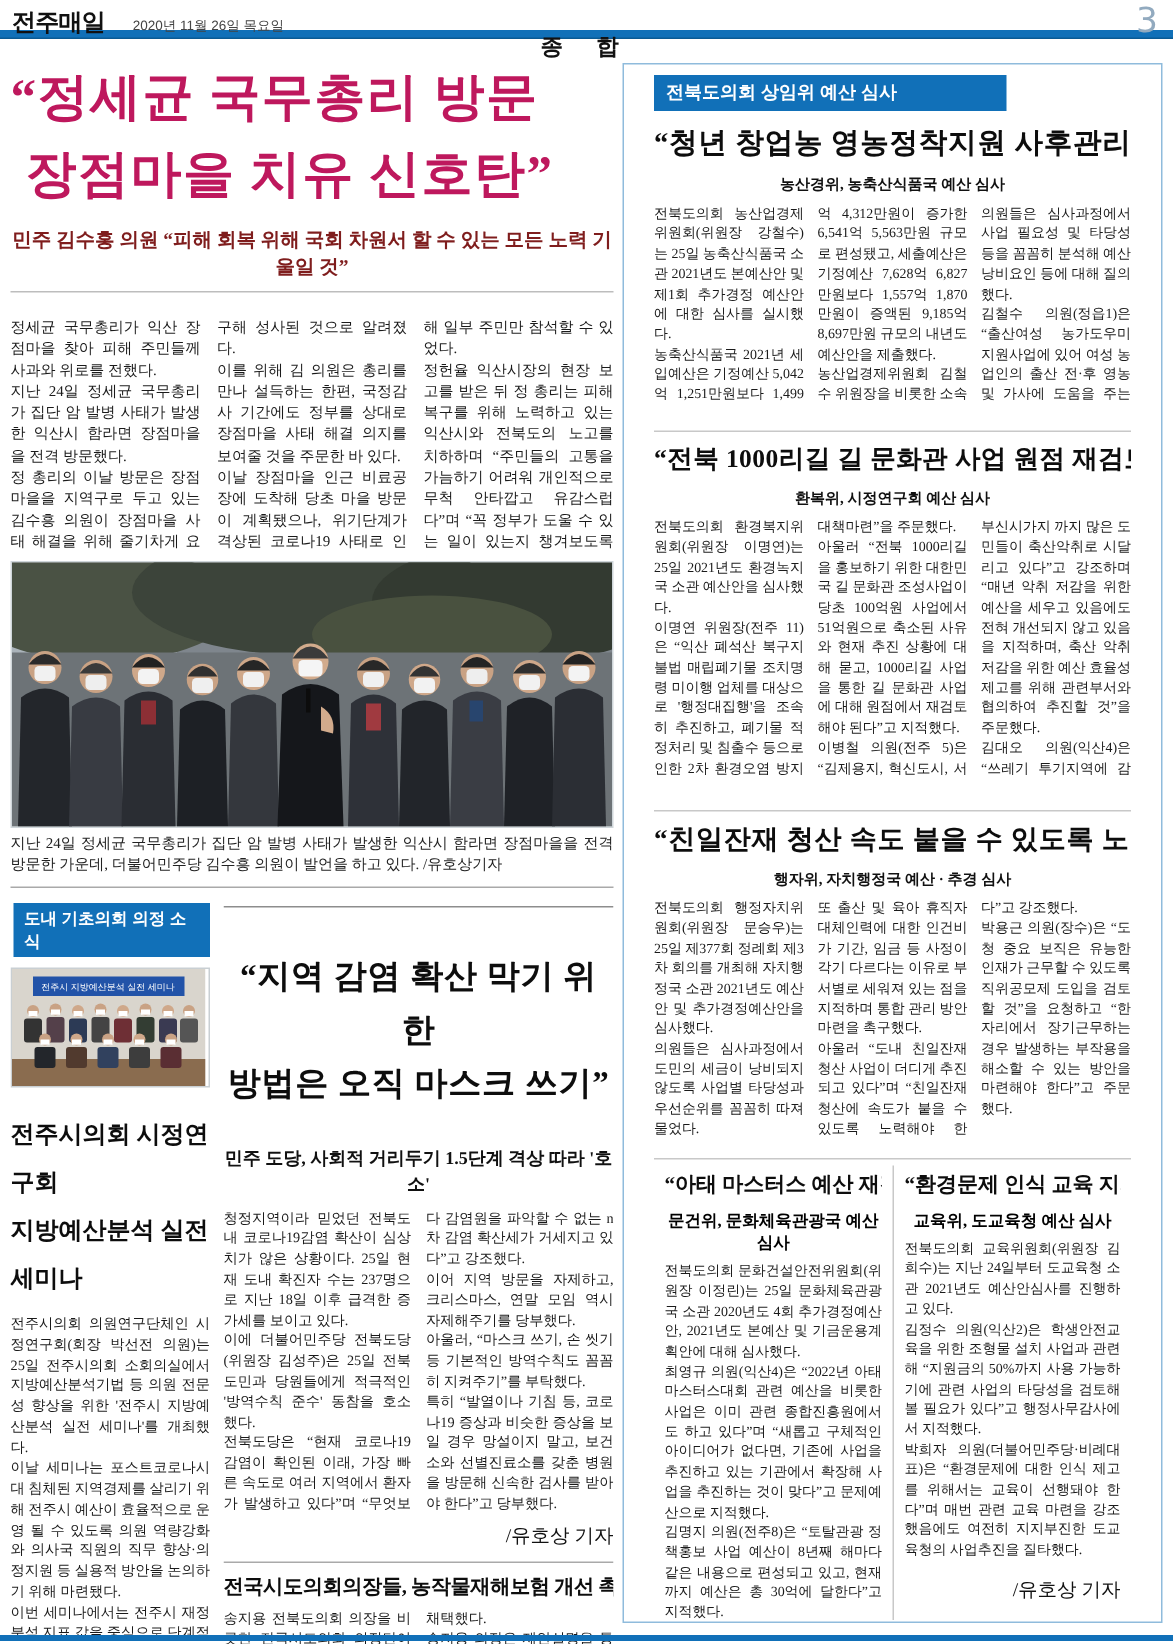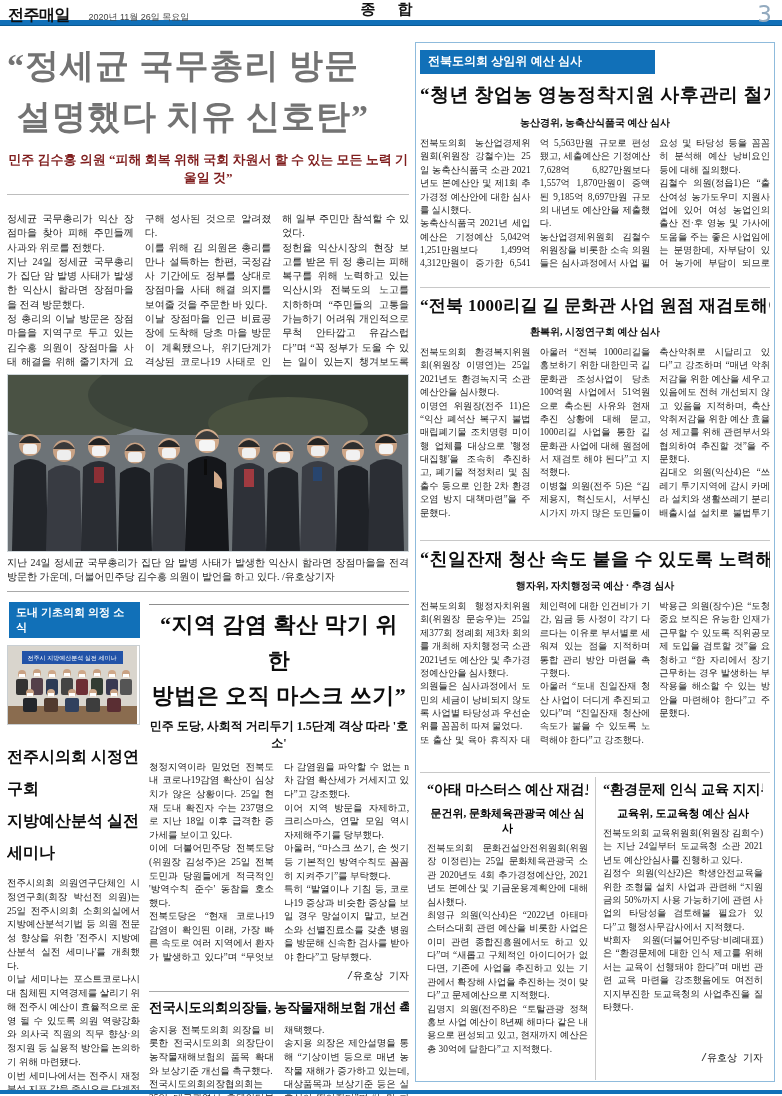--- a/index.html
+++ b/index.html
@@ -3,56 +3,56 @@
 <meta charset="utf-8">
 <style>
   * { margin:0; padding:0; box-sizing:border-box; }
   body { background:#e8e8e8; font-family:"Liberation Serif", serif; }
   .page { position:relative; width:782px; height:1096px; margin:0 auto; background:#ffffff; overflow:hidden; }
 
   
   .masthead { position:relative; height:20px; padding:5px 8px 0 8px; font-family:"Liberation Sans", sans-serif; }
   .brand { display:inline-block; font-size:16px; font-weight:bold; color:#111; letter-spacing:-0.5px; }
   .mast-date { display:inline-block; font-size:9px; color:#444; margin-left:14px; }
-  .mast-section { position:absolute; left:50%; top:0; transform:translateX(-50%); font-size:15px; font-weight:bold; letter-spacing:9px; color:#111; }
+  .mast-section { position:absolute; left:50%; top:22px; transform:translateX(-50%); font-size:15px; font-weight:bold; letter-spacing:9px; color:#111; }
   .mast-page { position:absolute; right:10px; top:1px; font-size:23px; color:#92aabf; font-family:"DejaVu Sans", sans-serif; }
   .blue-band { height:6px; background:#1170b8; border-bottom:1px solid #0a5a94; }
   .bottom-band { position:absolute; left:0; bottom:2px; width:100%; height:4px; background:#1170b8; }
 
   
   .content { display:flex; padding:0 7px; gap:6px; }
   .left-region { width:402px; }
-  .right-box { width:360px; margin-top:16px; border:1px solid #8fbbdc; padding:7px 4px; height:1040px; overflow:hidden; background:#fff; }
-
-  
-  .main-headline { margin-top:14px; font-size:34px; font-weight:800; line-height:1.5; letter-spacing:1px; color:#737373; text-align:left; }
+  .right-box { width:360px; margin-top:16px; border:1px solid #8fbbdc; padding:7px 20px; height:1040px; overflow:hidden; background:#fff; }
+
+  
+  .main-headline { margin-top:14px; font-size:34px; font-weight:800; line-height:1.5; letter-spacing:1px; color:#be185d; text-align:left; }
   .main-subhead { margin-top:9px; text-align:center; font-size:13px; font-weight:bold; color:#7f1d1d; }
   .thin-rule { border:none; border-top:1px solid #bdbdbd; margin:7px 0 6px 0; }
   .body-text { font-size:10px; line-height:1.43; text-align:justify; color:#1a1a1a; white-space:pre-line;margin-top:17px; }
   .main-body { column-count:3; column-gap:11px; height:158px; overflow:hidden; }
   .photo-frame { margin-top:4px; border:1px solid #cfd6da; }
   .photo-frame svg { display:block; }
   .caption { margin-top:4px; font-size:10px; line-height:1.35; text-align:justify; color:#222; }
   .credit { font-weight:normal; white-space:nowrap; }
   .left-divider { border:none; border-top:1px solid #a9a9a9; margin:8px 0 6px 0; }
 
   
   .bottom-left { display:flex; gap:9px; height:520px; overflow:hidden; }
   .rail { width:133px; overflow:hidden; }
   .rail-badge { display:inline-block; background:#1170b8; color:#fff; font-family:"Liberation Sans", sans-serif; font-size:11px; font-weight:bold; padding:3px 7px; margin:4px 0 7px 2px; }
   .rail-photo { border:1px solid #c9cfd3; }
   .rail-photo svg { display:block; }
   .rail-title { margin-top:16px; font-size:16px; font-weight:bold; line-height:2.0; white-space:pre-line; color:#0d0d0d; }
   .rail-body { margin-top:8px; font-size:9.5px; line-height:1.45; text-align:justify; white-space:pre-line; color:#1a1a1a; }
-  .byline { text-align:right; font-size:10px; color:#111; margin-top:2px;font-family:Liberation Mono, monospace; }
+  .byline { text-align:right; font-size:13px; color:#111; margin-top:2px; }
 
   .midcol { flex:1; overflow:hidden; }
   .mid-topline { border:none; border-top:1px solid #8d8d8d; margin:6px 0 0 0; }
-  .mask-headline { margin-top:2px; text-align:center; font-size:22px; font-weight:800; line-height:1.62; letter-spacing:0.5px; color:#0d0d0d; }
-  .mask-subhead { margin-top:4px; text-align:center; font-size:12px; font-weight:bold; color:#111; }
+  .mask-headline { margin-top:28px; text-align:center; font-size:22px; font-weight:800; line-height:1.62; letter-spacing:0.5px; color:#0d0d0d; }
+  .mask-subhead { margin-top:24px; text-align:center; font-size:12px; font-weight:bold; color:#111; }
   .mask-body { margin-top:9px; column-count:2; column-gap:10px; height:206px; overflow:hidden; font-size:9.5px; }
   .ins-headline { margin-top:7px; font-size:13.5px; font-weight:800; letter-spacing:-0.3px; white-space:nowrap; overflow:hidden; color:#0d0d0d; }
   .ins-body { margin-top:7px; column-count:2; column-gap:10px; height:140px; overflow:hidden; font-size:9.5px; }
 
   
   .box-badge { display:inline-block; background:#1170b8; color:#fff; font-family:"Liberation Sans", sans-serif; font-size:12px; font-weight:bold; padding:3px 12px 4px 8px; min-width:235px; }
   .r-art { margin-top:6px; }
   .r-headline { text-align:center; font-weight:800; color:#0d0d0d; white-space:nowrap; overflow:hidden; }
   .h-r1 { font-size:19px; margin-top:8px; letter-spacing:0.5px; }
   .h-r2 { font-size:17px; margin-top:4px; letter-spacing:0.3px; }
@@ -81,21 +81,21 @@
     <span class="mast-section">종 합</span>
     <span class="mast-page">3</span>
   </header>
   <div class="blue-band"></div>
 
   <div class="content">
 
     <div class="left-region">
 
       <article>
-        <h1 class="main-headline"><span>“정세균 국무총리 방문</span><br><span style="padding-left:10px">설명했다 치유 신호탄”</span></h1>
+        <h1 class="main-headline"><span>“정세균 국무총리 방문</span><br><span style="padding-left:10px">장점마을 치유 신호탄”</span></h1>
         <p class="main-subhead">민주 김수홍 의원 “피해 회복 위해 국회 차원서 할 수 있는 모든 노력 기울일 것”</p>
         <hr class="thin-rule">
         <div class="body-text main-body">정세균 국무총리가 익산 장점마을 찾아 피해 주민들께 사과와 위로를 전했다.
 지난 24일 정세균 국무총리가 집단 암 발병 사태가 발생한 익산시 함라면 장점마을을 전격 방문했다.
 정 총리의 이날 방문은 장점마을을 지역구로 두고 있는 김수흥 의원이 장점마을 사태 해결을 위해 줄기차게 요구해 성사된 것으로 알려졌다.
 이를 위해 김 의원은 총리를 만나 설득하는 한편, 국정감사 기간에도 정부를 상대로 장점마을 사태 해결 의지를 보여줄 것을 주문한 바 있다.
 이날 장점마을 인근 비료공장에 도착해 당초 마을 방문이 계획됐으나, 위기단계가 격상된 코로나19 사태로 인해 일부 주민만 참석할 수 있었다.
 정헌율 익산시장의 현장 보고를 받은 뒤 정 총리는 피해 복구를 위해 노력하고 있는 익산시와 전북도의 노고를 치하하며 “주민들의 고통을 가늠하기 어려워 개인적으로 무척 안타깝고 유감스럽다”며 “꼭 정부가 도울 수 있는 일이 있는지 챙겨보도록 하겠다”고 말해 정부 차원의 지원사업 추진에 대한 의지를 표명했다.
 장점마을주민대책위 최재철 위원장은 “농촌진흥청이 집단 암 발병 원인인 연초박을 최근에서야 쓰지 못하게 했다”고 말했다.
 이어 장점마을 참사대책 민관협의회는 정부 지원사업 추진, 관련 법령 정비, 피해배상 조정 중재 등의 요구사항이 담긴 제안서를 정 총리에게 전달했다.

